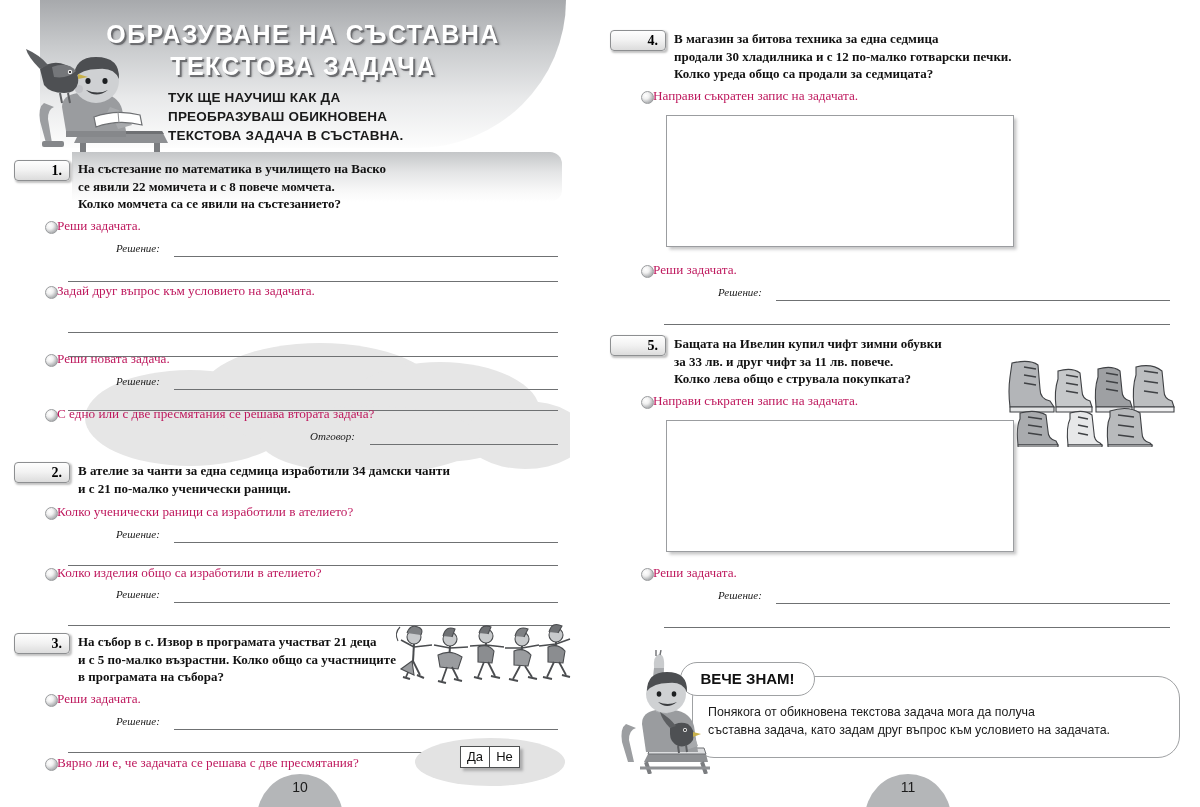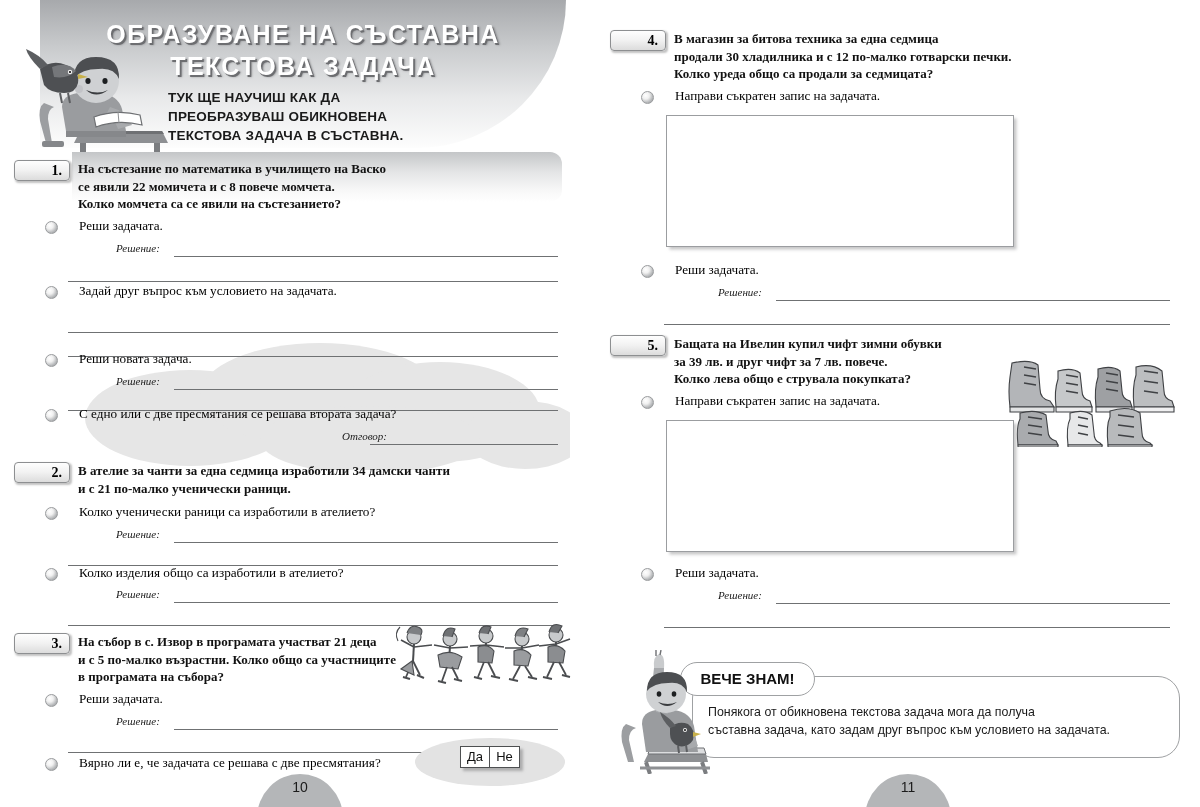--- a/index.html
+++ b/index.html
@@ -70,23 +70,23 @@
   }
 
   .bullet-row{ position:absolute; }
   .bullet{
     position:absolute; left:0; top:3px; width:13px; height:13px;
     border-radius:50%;
     background:radial-gradient(circle at 34% 32%, #ffffff 0%, #f0f0f0 34%, #b9bbbd 66%, #8f9193 100%);
     border:1px solid #9a9c9e;
   }
   .bullet-txt{
-    position:absolute; left:34px; top:0;
+    position:absolute; left:12px; top:0;
     font-family:"Liberation Serif", serif;
-    font-size:13.2px; line-height:16px; color:#000000;
+    font-size:13.2px; line-height:16px; color:#be185d;
   }
 
   .sol-label{
     position:absolute;
     font-family:"Liberation Serif", serif;
     font-style:italic; font-size:11px; color:#222;
   }
   .rule{ position:absolute; height:1px; background:#6f7173; }
 
   
@@ -238,21 +238,21 @@
       <div class="bullet-txt">Реши новата задача.</div>
     </div>
     <div class="sol-label" style="left:102px; top:215px;">Решение:</div>
     <div class="rule" style="left:160px; top:229px; width:384px;"></div>
     <div class="rule" style="left:54px; top:250px; width:490px;"></div>
 
     <div class="bullet-row" style="left:31px; top:246px; width:520px;">
       <div class="bullet"></div>
       <div class="bullet-txt">С едно или с две пресмятания се решава втората задача?</div>
     </div>
-    <div class="sol-label" style="left:296px; top:270px;margin-left:32px;">Отговор:</div>
+    <div class="sol-label" style="left:296px; top:270px;">Отговор:</div>
     <div class="rule" style="left:356px; top:284px; width:188px;"></div>
   </div>
 
   <div class="ex" style="left:14px; top:462px; width:560px;">
     <div class="numtab">2.</div>
     <div class="stmt" style="width:480px;">
       <div>В ателие за чанти за една седмица изработили 34 дамски чанти</div>
       <div>и с 21 по-малко ученически раници.</div>
     </div>
 
@@ -378,21 +378,21 @@
     </div>
     <div class="sol-label" style="left:108px; top:256px;">Решение:</div>
     <div class="rule" style="left:166px; top:270px; width:394px;"></div>
     <div class="rule" style="left:54px; top:294px; width:506px;"></div>
   </div>
 
   <div class="ex" style="left:10px; top:335px; width:580px;">
     <div class="numtab">5.</div>
     <div class="stmt" style="width:400px;">
       <div>Бащата на Ивелин купил чифт зимни обувки</div>
-      <div>за 39 лв. и друг чифт за 7 лв. повече.</div>
+      <div>за 33 лв. и друг чифт за 11 лв. повече.</div>
       <div>Колко лева общо е струвала покупката?</div>
     </div>
 
     <svg class="illus" style="left:392px; top:20px; width:178px; height:92px;" viewBox="0 0 178 92">
       <g stroke="#3f4144" stroke-width="1.1" fill="#b3b5b8">
         <path d="M10 8 Q28 4 36 10 L38 34 Q38 44 48 46 L52 52 L8 52 Q6 36 8 22 Z"></path>
         <path d="M8 52 L52 52 L52 57 L8 57 Z" fill="#e3e4e5"></path>
         <path d="M22 12 L34 14 M22 20 L34 22 M22 28 L34 30" stroke-width="1.4"></path>
         <path d="M56 16 Q70 12 78 18 L80 36 Q80 44 88 46 L90 52 L54 52 Q52 36 56 24 Z" fill="#c6c8ca"></path>
         <path d="M54 52 L90 52 L90 57 L54 57 Z" fill="#eeeeef"></path>

